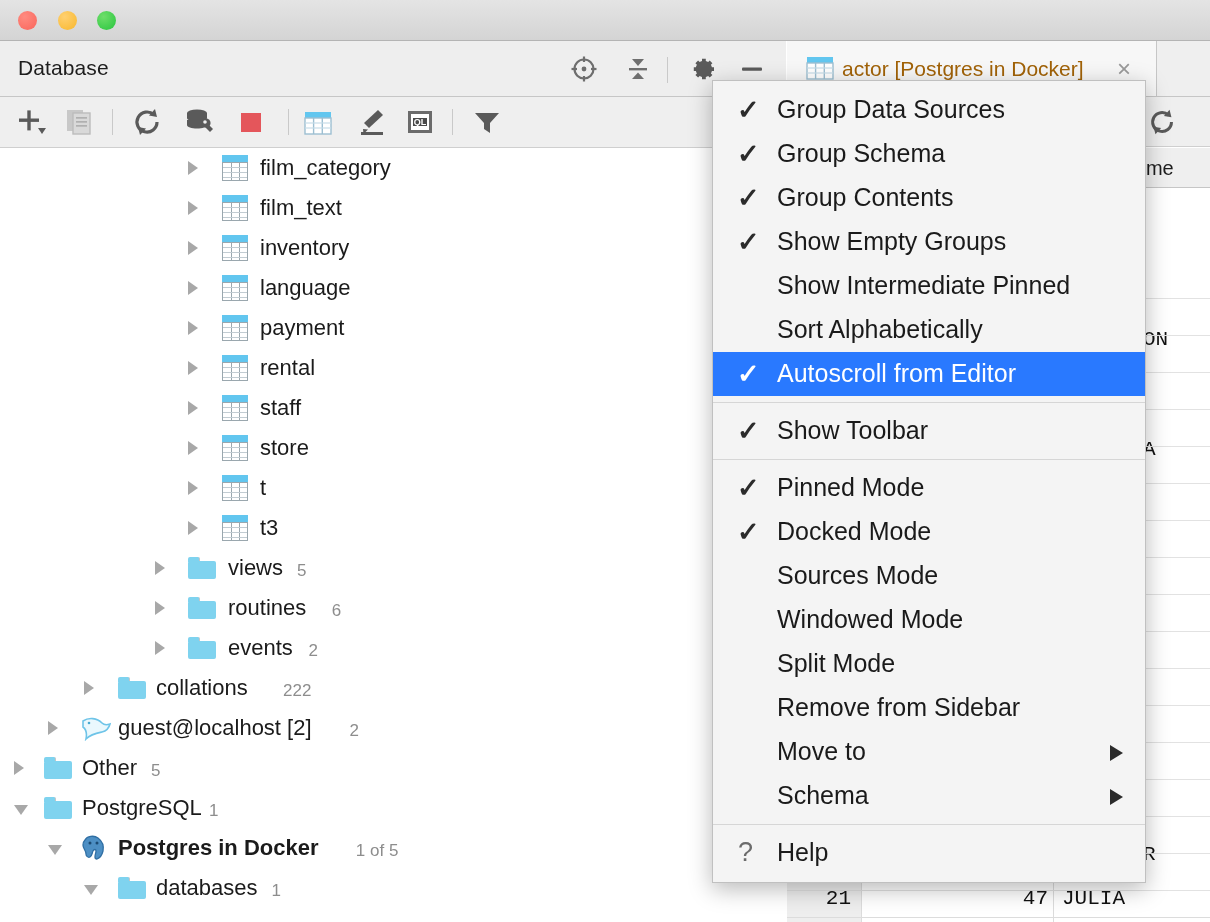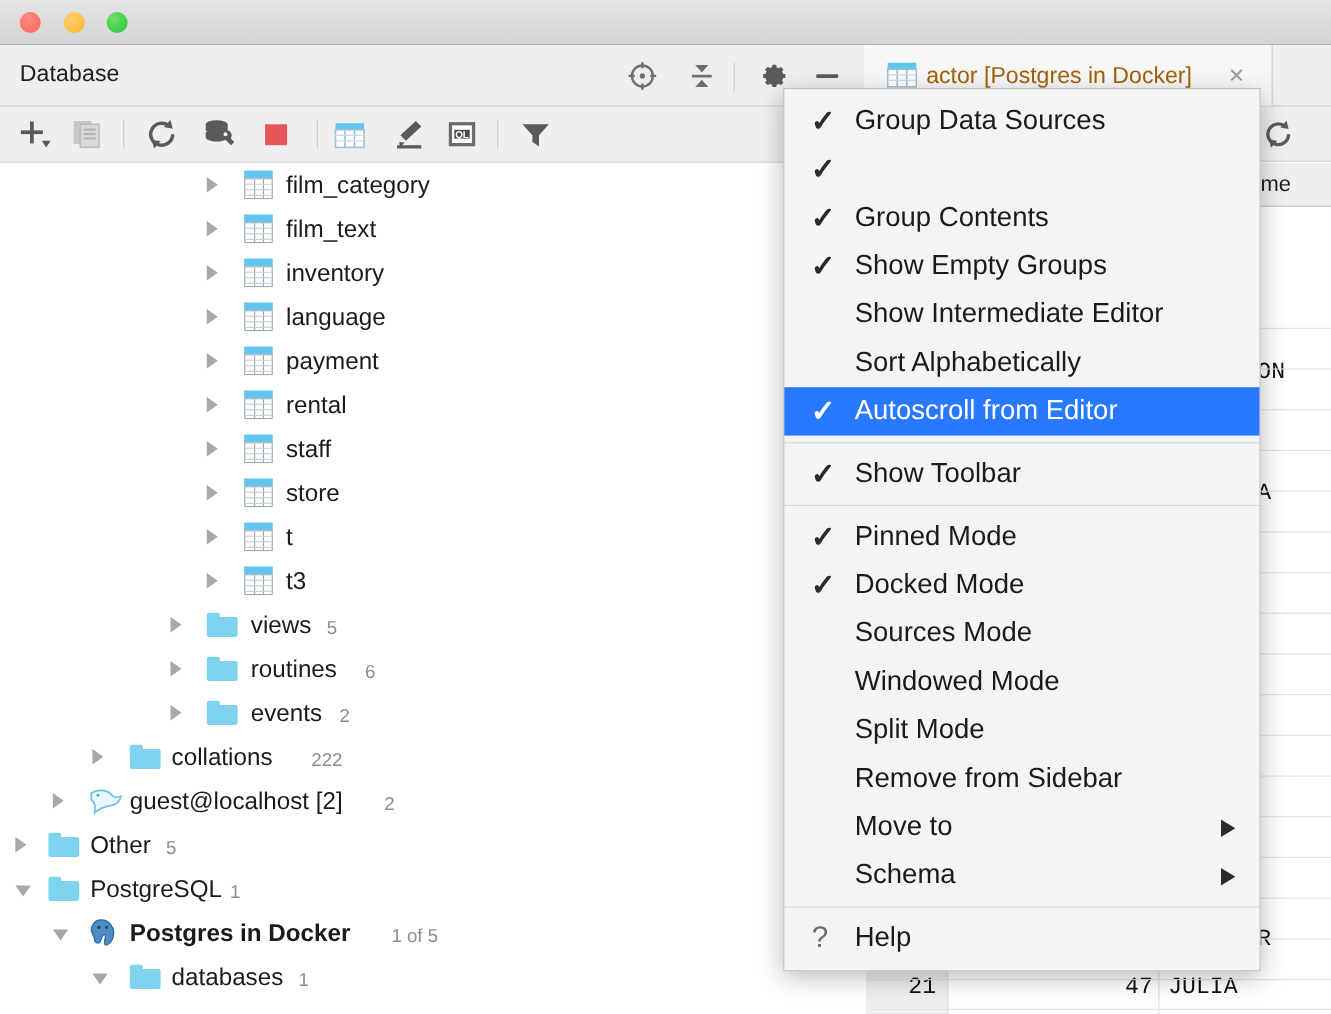--- a/index.html
+++ b/index.html
@@ -421,31 +421,32 @@
     </div>
   </div>
 
   <div class="menu" id="menu">
       <div class="mi">
         <span class="chk">✓</span>
         <span class="txt">Group Data Sources</span>
       </div>
       <div class="mi">
         <span class="chk">✓</span>
+        <span class="txt">Group Schema</span>
       </div>
       <div class="mi">
         <span class="chk">✓</span>
         <span class="txt">Group Contents</span>
       </div>
       <div class="mi">
         <span class="chk">✓</span>
         <span class="txt">Show Empty Groups</span>
       </div>
       <div class="mi">
-        <span class="txt">Show Intermediate Editor</span>
+        <span class="txt">Show Intermediate Pinned</span>
       </div>
       <div class="mi">
         <span class="txt">Sort Alphabetically</span>
       </div>
       <div class="mi sel">
         <span class="chk">✓</span>
         <span class="txt">Autoscroll from Editor</span>
       </div>
       <div class="msep"></div>
       <div class="mi">

